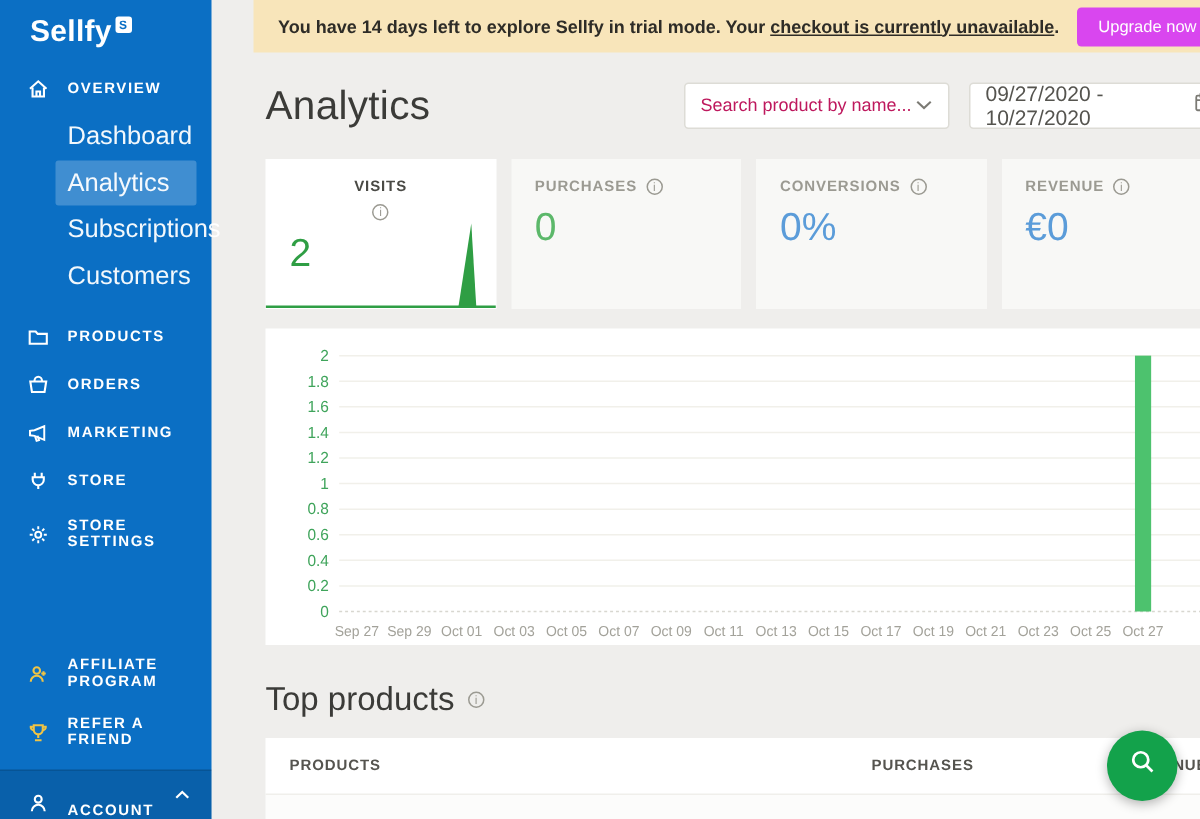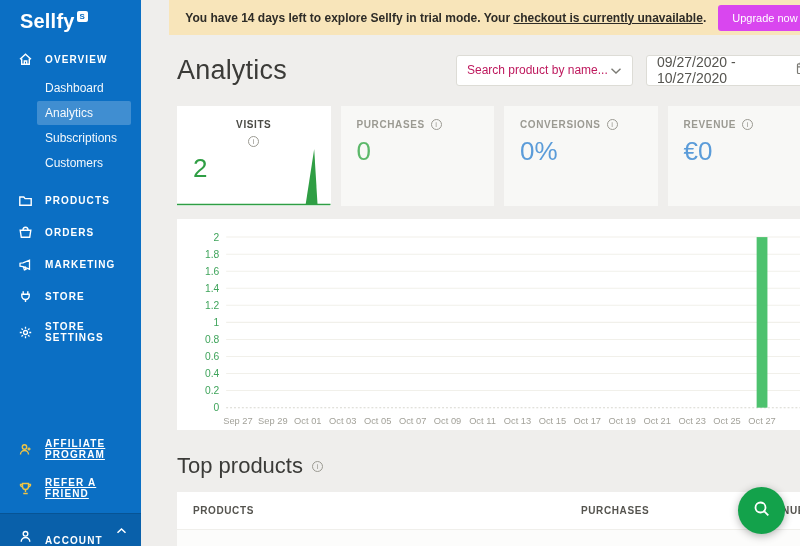--- a/index.html
+++ b/index.html
@@ -7,26 +7,26 @@
   body { font-family:"Liberation Sans", sans-serif; }
   .app { position:relative; width:800px; height:546px; background:#efeeec; overflow:hidden; }
 
   
   .sidebar { position:absolute; left:0; top:0; width:141px; height:546px; background:#0b6fc4; color:#fff; z-index:5; }
   .logo { display:flex; align-items:flex-start; padding:10px 0 0 20px; height:42px; cursor:pointer; }
   .logo-text { font-size:20px; font-weight:bold; letter-spacing:0.2px; }
   .logo-badge { width:11px; height:11px; background:#fff; color:#0b6fc4; font-size:8px; font-weight:bold; display:flex; align-items:center; justify-content:center; border-radius:2px; margin-left:2px; margin-top:1px; }
   .nav-group-header { display:flex; align-items:center; gap:12px; padding:10px 0 8px 18px; font-size:10px; font-weight:bold; letter-spacing:1.1px; cursor:pointer;text-align:center; }
   .nav-sub { padding-left:45px; }
-  .nav-sub-item { font-size:12px; padding:5px 6px 5px 8px; margin:1px 10px 1px -8px; border-radius:2px; cursor:pointer; color:rgba(255,255,255,0.95); }
+  .nav-sub-item { font-size:17px; padding:5px 6px 5px 8px; margin:1px 10px 1px -8px; border-radius:2px; cursor:pointer; color:rgba(255,255,255,0.95); }
   .nav-sub-item.active { background:rgba(255,255,255,0.22); }
   .nav-item { display:flex; align-items:center; gap:12px; padding:8px 0 8px 18px; font-size:10px; font-weight:bold; letter-spacing:1.1px; cursor:pointer; margin-top:1px; }
   .nav-item .ic, .nav-group-header .ic { width:15px; height:15px; flex:0 0 15px; display:flex; align-items:center; justify-content:center; }
   .nav-main { margin-top:10px; }
-  .sidebar-bottom { position:absolute; left:0; bottom:33px; width:100%; padding-bottom:6px;text-decoration:underline; }
+  .sidebar-bottom { position:absolute; left:0; bottom:33px; width:100%; padding-bottom:6px; }
   .account-band { position:absolute; left:0; bottom:0; width:100%; height:33px; background:rgba(0,0,0,0.13); border-top:1px solid rgba(0,0,0,0.12); display:flex; align-items:flex-end; gap:12px; padding-left:18px; font-size:10px; font-weight:bold; letter-spacing:1.1px; cursor:pointer; }
   .account-band .chev { position:absolute; right:14px; top:12px; }
 
   
   .main { position:absolute; left:141px; top:0; width:659px; height:546px;margin-left:28px; }
   .banner { height:35px; background:#f8e5ba; display:flex; align-items:center; justify-content:center; gap:12px; font-size:12px; color:#2e2c27; font-weight:600; }
   .banner u { cursor:pointer; }
   .upgrade-btn { background:#d946ef; color:#fff; border:none; border-radius:3px; font-size:11px; font-weight:normal; padding:7px 14px; cursor:pointer; font-family:inherit; }
 
   .content { padding:0 7px 0 8px; }

